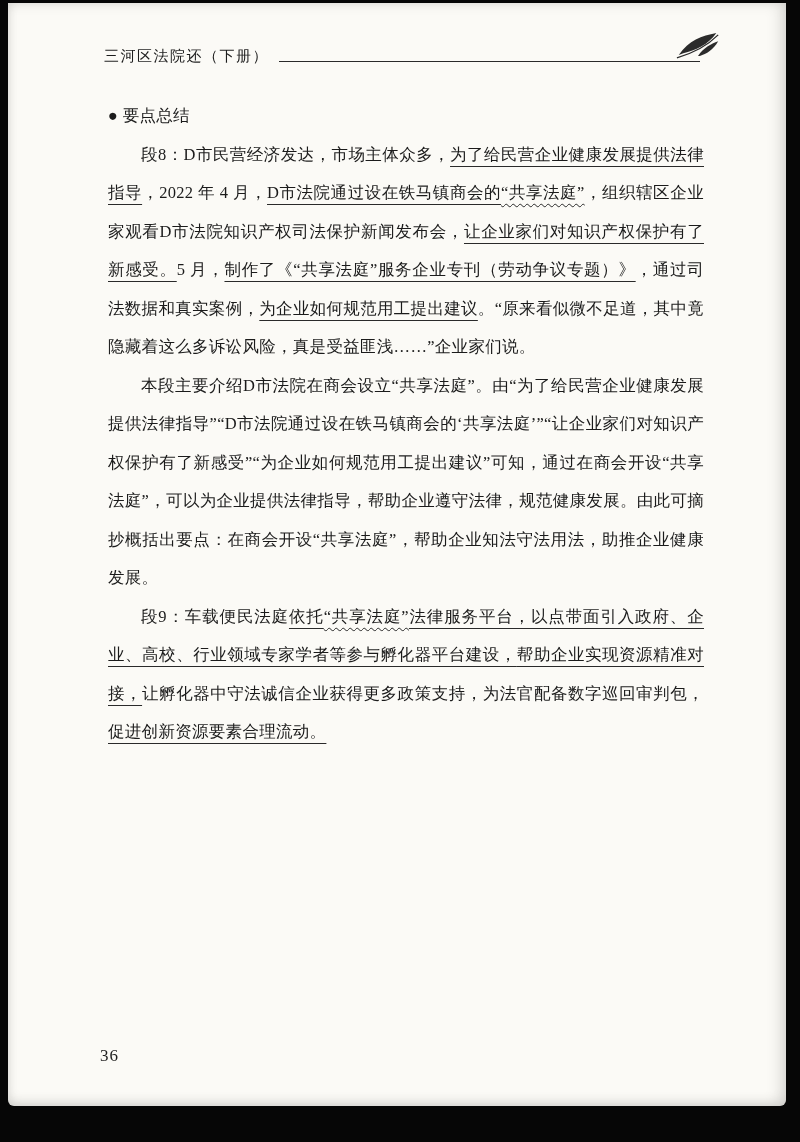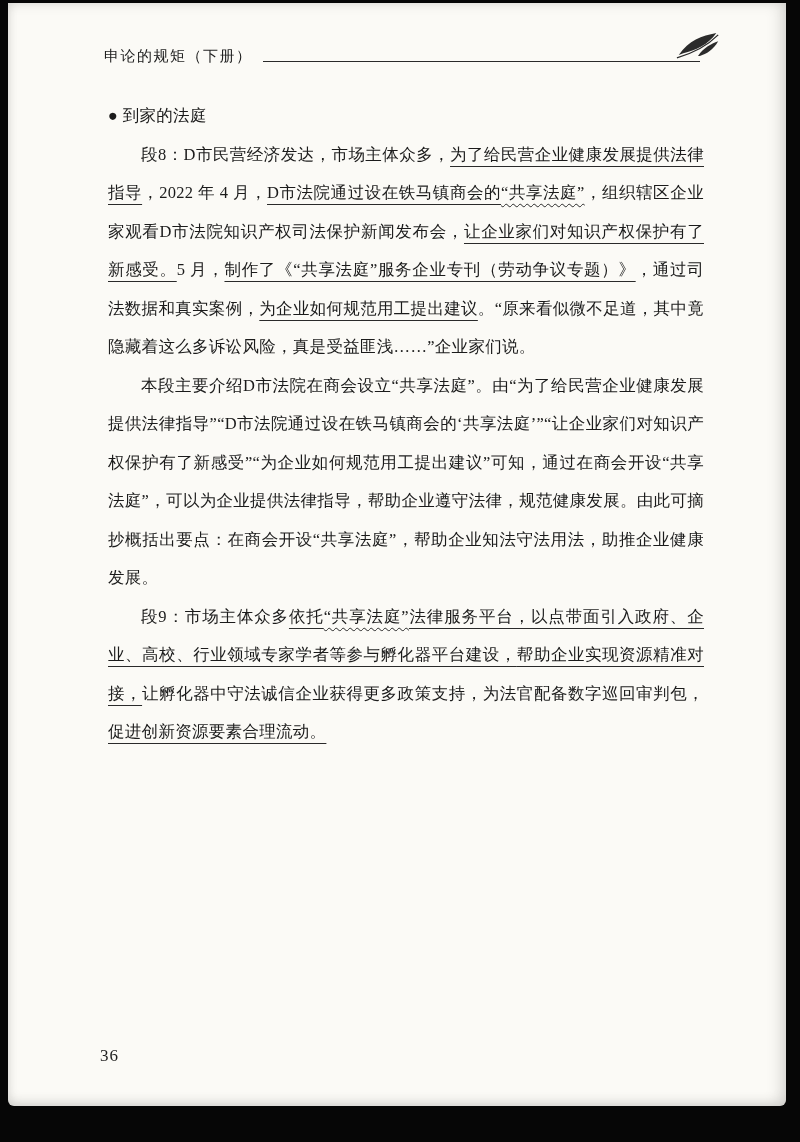--- a/index.html
+++ b/index.html
@@ -49,36 +49,36 @@
     position:absolute;left:92px;bottom:40px;
     font-size:17px;color:#1f1f1f;letter-spacing:1px;
   }
 </style>
 </head>
 <body>
 
 <div class="page">
 
   <div class="header">
-    <span class="header-title">申论的规矩（下册）</span>
+    <span class="header-title">三河区法院还（下册）</span>
     <span class="header-rule"></span>
   </div>
 
   <div class="ornament">
     <svg viewBox="0 0 48 34" width="44" height="32" aria-hidden="true">
       <path d="M3 28 C 14 12, 28 7, 44 4 C 35 17, 21 23, 8 26 Z" fill="#2b2b2b"></path>
       <path d="M24 29 C 30 20, 38 16, 46 13 C 41 22, 33 27, 26 29 Z" fill="#2b2b2b"></path>
       <path d="M1 31 C 15 27, 33 19, 46 6" stroke="#2b2b2b" fill="none" stroke-width="1.4"></path>
     </svg>
   </div>
 
   <div class="content">
-    <p class="para bullet-heading" style="text-indent:0;">● 到家的法庭</p>
+    <p class="para bullet-heading" style="text-indent:0;">● 要点总结</p>
     <div id="body-text">
         <p class="para"><span>段8：D市民营经济发达，市场主体众多，</span><span class="u-line">为了给民营企业健康发展提供法律指导</span><span>，2022 年 4 月，</span><span class="u-line">D市法院通过设在铁马镇商会的</span><span class="u-wavy">“共享法庭”</span><span>，组织辖区企业家观看D市法院知识产权司法保护新闻发布会，</span><span class="u-line">让企业家们对知识产权保护有了新感受。</span><span>5 月，</span><span class="u-line">制作了《“共享法庭”服务企业专刊（劳动争议专题）》</span><span>，通过司法数据和真实案例，</span><span class="u-line">为企业如何规范用工提出建议</span><span>。“原来看似微不足道，其中竟隐藏着这么多诉讼风险，真是受益匪浅……”企业家们说。</span></p>
         <p class="para"><span>本段主要介绍D市法院在商会设立“共享法庭”。由“为了给民营企业健康发展提供法律指导”“D市法院通过设在铁马镇商会的‘共享法庭’”“让企业家们对知识产权保护有了新感受”“为企业如何规范用工提出建议”可知，通过在商会开设“共享法庭”，可以为企业提供法律指导，帮助企业遵守法律，规范健康发展。由此可摘抄概括出要点：在商会开设“共享法庭”，帮助企业知法守法用法，助推企业健康发展。</span></p>
-        <p class="para"><span>段9：市场主体众多</span><span class="u-line">依托</span><span class="u-wavy">“共享法庭”</span><span class="u-line">法律服务平台，以点带面引入政府、企业、高校、行业领域专家学者等参与孵化器平台建设，</span><span class="u-line">帮助企业实现资源精准对接，</span><span>让孵化器中守法诚信企业获得更多政策支持，为法官配备数字巡回审判包，</span><span class="u-line">促进创新资源要素合理流动。</span></p>
+        <p class="para"><span>段9：车载便民法庭</span><span class="u-line">依托</span><span class="u-wavy">“共享法庭”</span><span class="u-line">法律服务平台，以点带面引入政府、企业、高校、行业领域专家学者等参与孵化器平台建设，</span><span class="u-line">帮助企业实现资源精准对接，</span><span>让孵化器中守法诚信企业获得更多政策支持，为法官配备数字巡回审判包，</span><span class="u-line">促进创新资源要素合理流动。</span></p>
       </div>
   </div>
 
   <div class="page-number">36</div>
 
 </div>
 
 </body></html>

